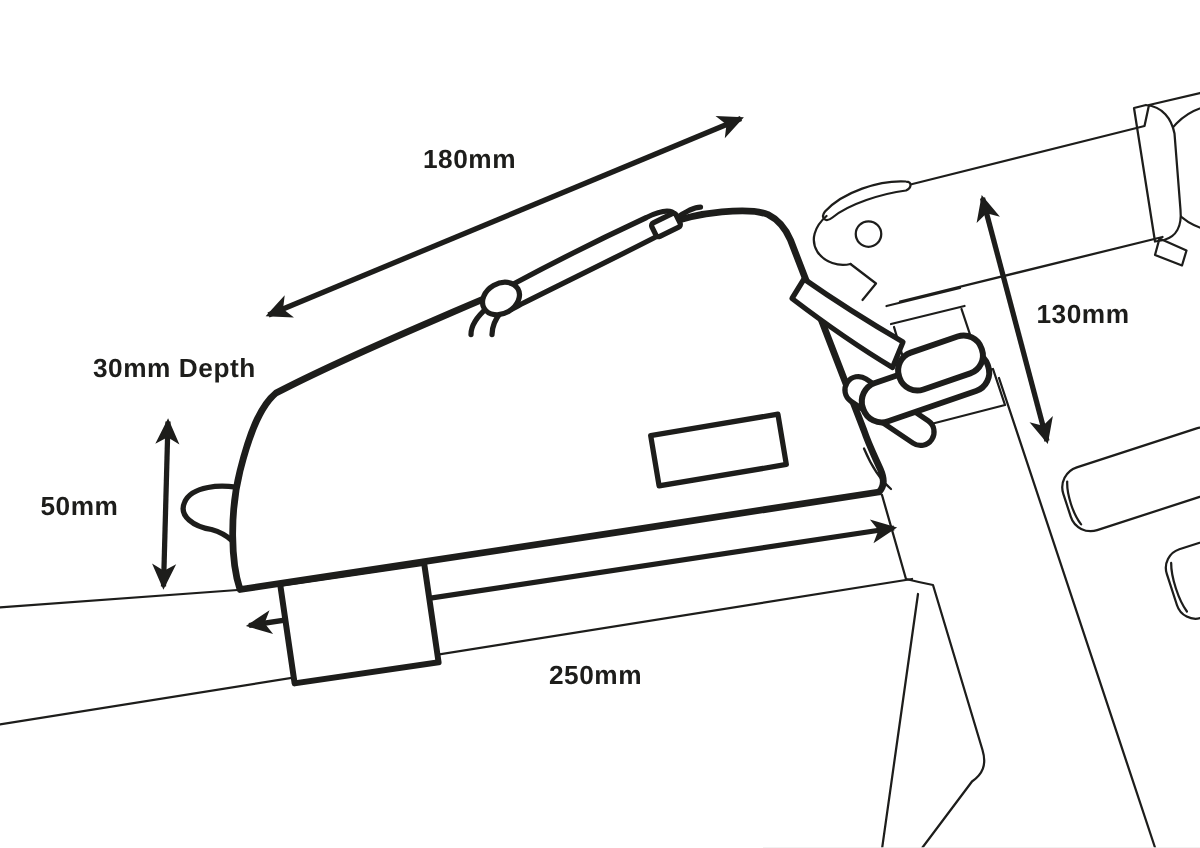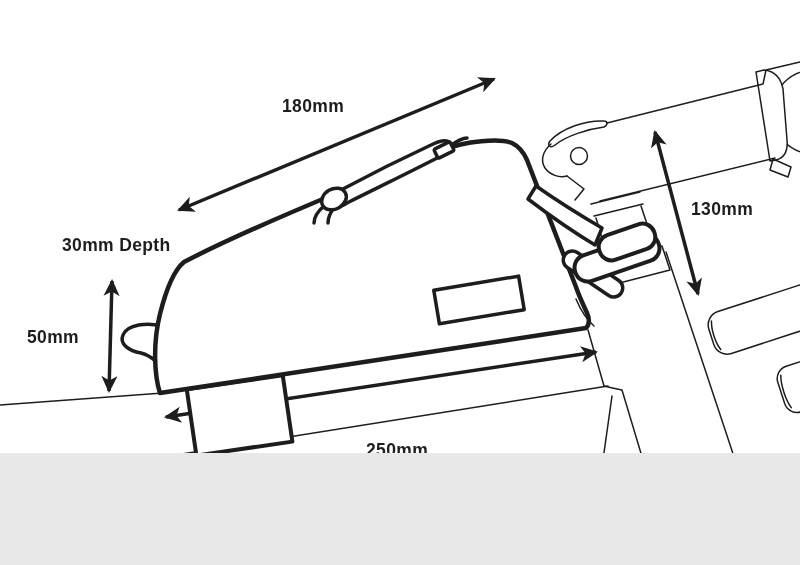--- a/index.html
+++ b/index.html
@@ -1,21 +1,21 @@
 <!DOCTYPE html>
 <html><head>
 <meta charset="utf-8">
 <style>
   :root{
     --ink:#1d1d1b;
     --paper:#ffffff;
   }
   html,body{margin:0;padding:0;background:#e8e8e8;}
   .stage{
-    width:800px;height:453px;background:var(--paper);
+    width:800px;height:565px;background:var(--paper);
     position:relative;overflow:hidden;margin:0 auto;
     font-family:"Liberation Sans",sans-serif;
   }
   svg{display:block;}
   .thin{stroke:var(--ink);stroke-width:1.5;fill:none;stroke-linecap:round;stroke-linejoin:round;}
   .thinfill{stroke:var(--ink);stroke-width:1.5;fill:var(--paper);stroke-linecap:round;stroke-linejoin:round;}
   .thickfill{stroke:var(--ink);stroke-width:4.5;fill:var(--paper);stroke-linecap:round;stroke-linejoin:round;}
   .med{stroke:var(--ink);stroke-width:3.5;fill:none;stroke-linecap:round;stroke-linejoin:round;}
   .medfill{stroke:var(--ink);stroke-width:3.5;fill:var(--paper);stroke-linecap:round;stroke-linejoin:round;}
   .dim{stroke:var(--ink);stroke-width:3.5;fill:none;stroke-linecap:butt;}

